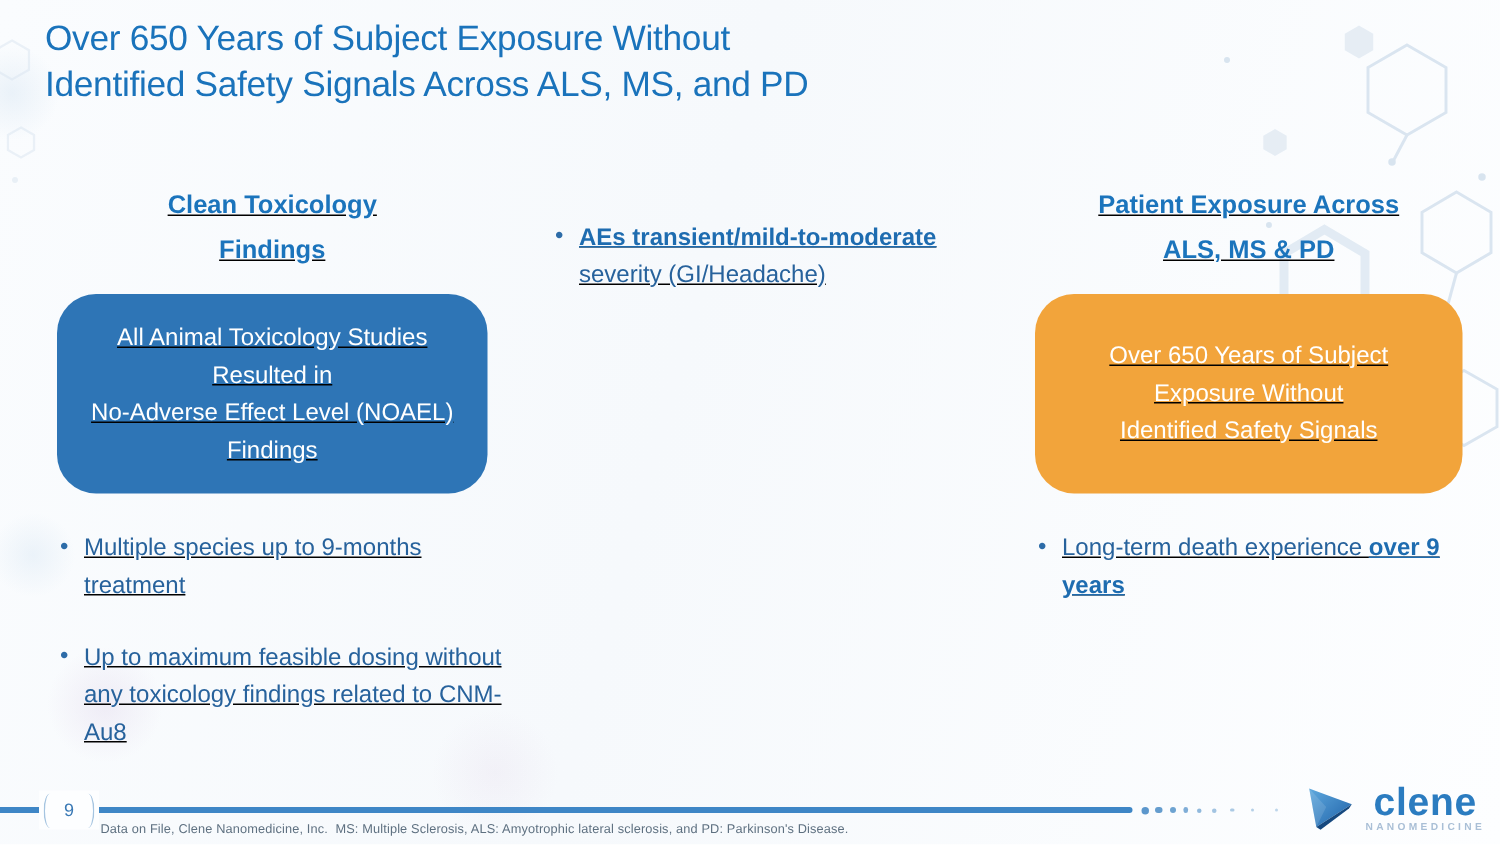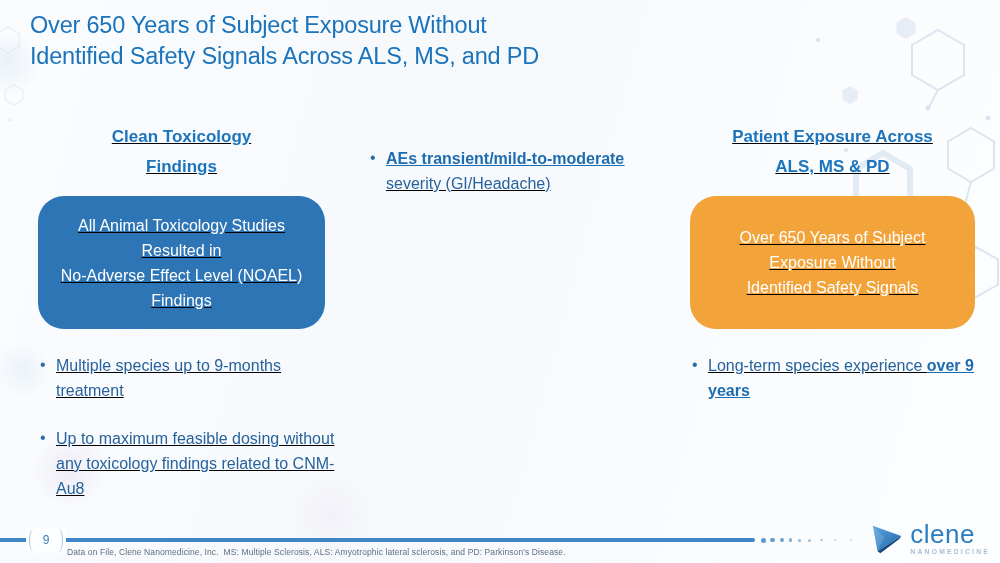--- a/index.html
+++ b/index.html
@@ -86,21 +86,21 @@
   .dot-trail span:nth-child(9){ width:2px;height:2px;opacity:.35; }
 
   .footnote {
     position:absolute; left:67px; top:547px;
     font-size:8.5px; color:#5e7080; white-space:pre; letter-spacing:.1px;text-align:right;
   }
 
   .logo { position:absolute; right:10px; top:520px; display:flex; align-items:center; gap:5px; }
   .logo-icon { width:36px; height:36px; }
   .logo-text { display:flex; flex-direction:column; }
-  .logo-name { font-size:26px; line-height:24px; color:#2b7cc0; letter-spacing:.5px; font-weight:400; }
+  .logo-name { font-size:26px; line-height:24px; color:#2b7cc0; letter-spacing:.5px; font-weight:700;text-align:center; }
   .logo-sub  { font-size:6.8px; letter-spacing:2.2px; color:#a9bfd6; font-weight:bold; margin-top:2px; }
 </style>
 </head>
 <body>
 
 <div class="slide">
 
   <svg class="bg-hex-right" viewBox="0 0 212 300" xmlns="http://www.w3.org/2000/svg">
     <g stroke="#d7e3ef" stroke-width="2" fill="none">
       <polygon points="150,30 176,45 176,75 150,90 124,75 124,45"></polygon>
@@ -154,21 +154,21 @@
     </ul>
   </section>
 
   <section class="col col-3">
     <h2 class="col-header">Patient Exposure Across
 ALS, MS &amp; PD</h2>
     <div class="box box-orange">Over 650 Years of Subject
 Exposure Without
 Identified Safety Signals</div>
     <ul class="bullets">
-      <li class="bullet"><span class="b-pre">Long-term species experience </span><span class="b-strong">over 9 years</span><span class="b-post"></span></li>
+      <li class="bullet"><span class="b-pre">Long-term death experience </span><span class="b-strong">over 9 years</span><span class="b-post"></span></li>
     </ul>
   </section>
 
   <div class="footer-rule"></div>
 
   <div class="page-badge">
     <span class="paren paren-l"></span>
     <span class="pagenum">9</span>
     <span class="paren paren-r"></span>
   </div>

